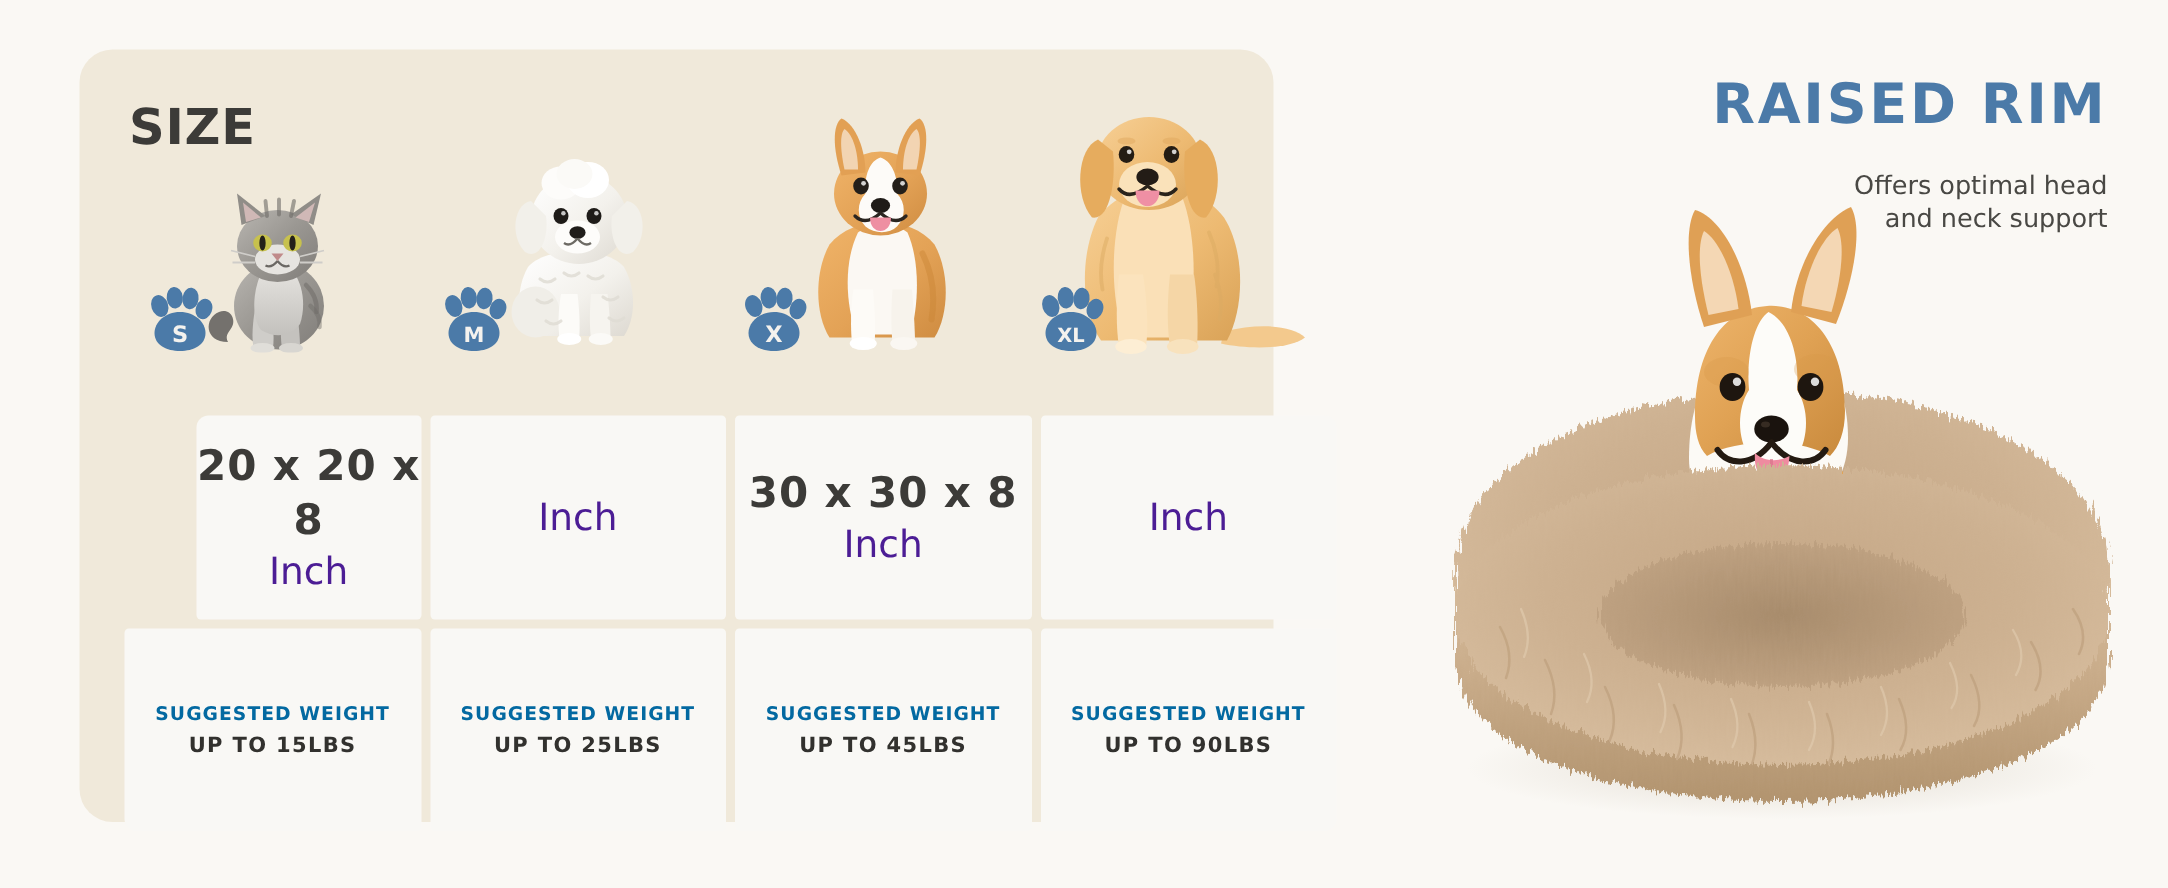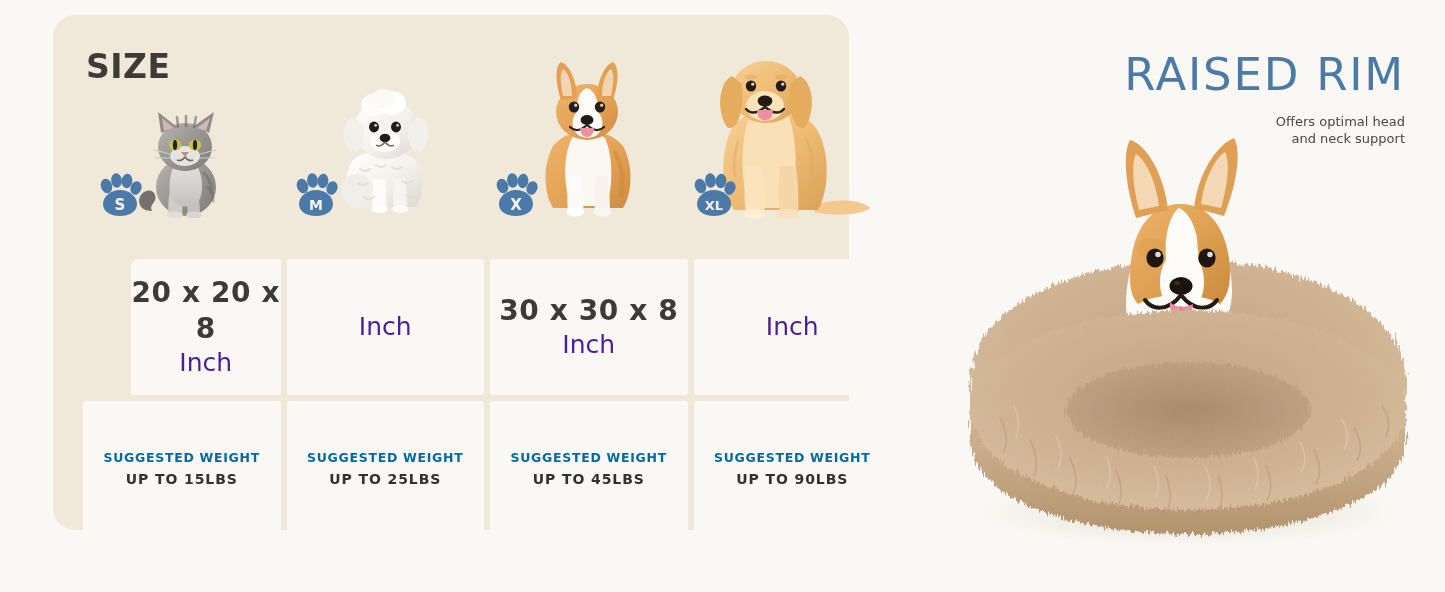--- a/index.html
+++ b/index.html
@@ -14,21 +14,21 @@
   body {
     background: #faf8f4;
     font-family: "Liberation Sans", sans-serif;
     position: relative;
   }
 
   
   .size-panel {
     position: absolute;
     left: 53px;
-    top: 15px;
+    top: 33px;
     width: 796px;
     height: 515px;
     background: #f0e9da;
     border-radius: 22px;
   }
 
   .size-heading {
     position: absolute;
     left: 33px;
     top: 32px;
@@ -143,33 +143,33 @@
     top: 0;
     width: 515px;
     height: 592px;
   }
 
   .feature-title {
     position: absolute;
     right: 40px;
     top: 48px;
     font-family: "DejaVu Sans", sans-serif;
-    font-size: 45px;
-    font-weight: 400;
+    font-size: 37px;
+    font-weight: 700;
     letter-spacing: 1.8px;
     color: #4b7aa8;
     text-align: right;
     white-space: nowrap;
   }
   .feature-sub {
     position: absolute;
     right: 40px;
     top: 114px;
     font-family: "DejaVu Sans", sans-serif;
-    font-size: 13px;
+    font-size: 17px;
     font-weight: 400;
     color: #494844;
     text-align: right;
     line-height: 1.28;
     white-space: pre-line;
   }
 
   .hero {
     position: absolute;
     left: 0;

